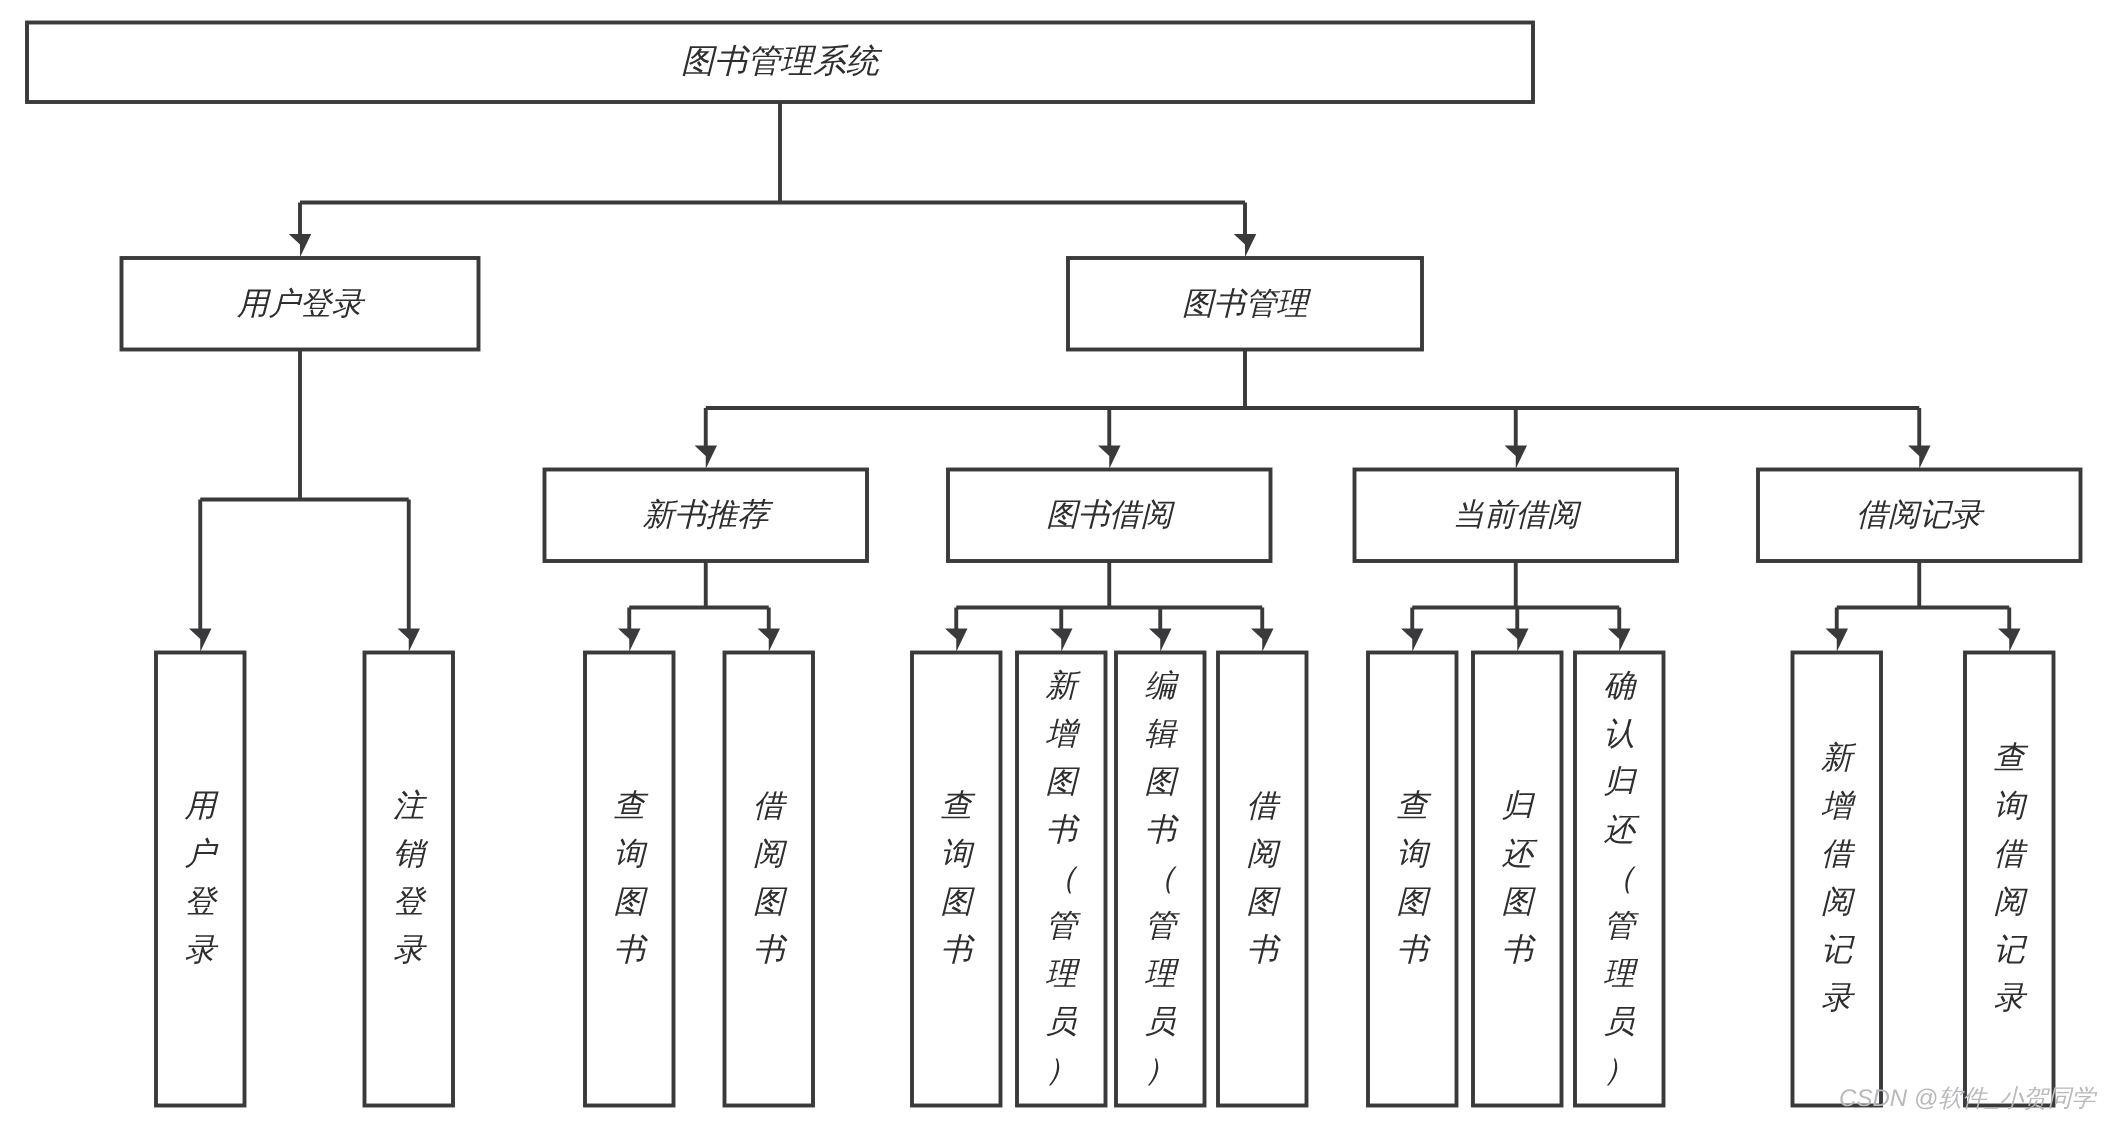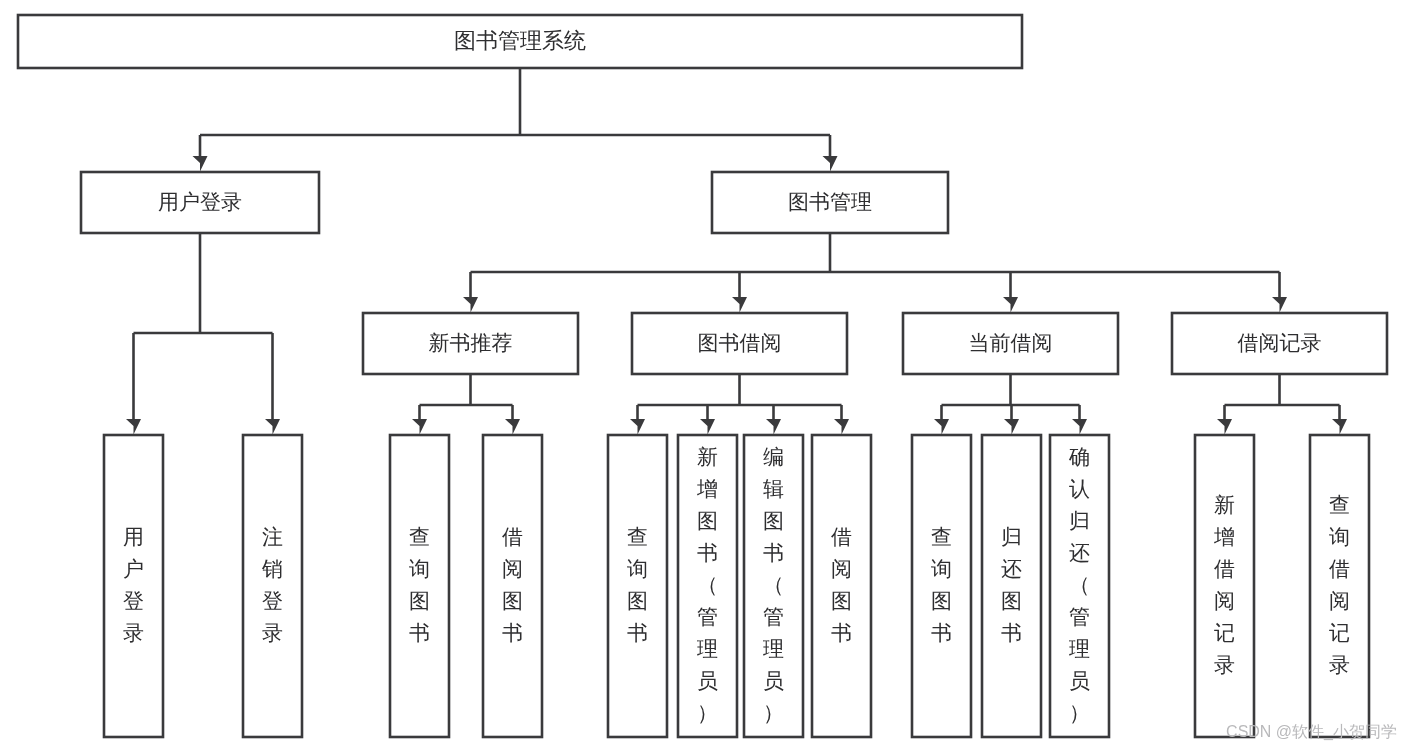--- a/index.html
+++ b/index.html
@@ -11,20 +11,21 @@
     width: 1405px;
     height: 747px;
     font-family: "Liberation Sans", sans-serif;
     overflow: hidden;
   }
   #diagram-root {
     position: relative;
     width: 1405px;
     height: 747px;
     background: #ffffff;
+    font-style: italic;
   }
   svg#tree-svg {
     position: absolute;
     left: 0;
     top: 0;
     width: 1405px;
     height: 747px;
     display: block;
   }
   .node-rect {

